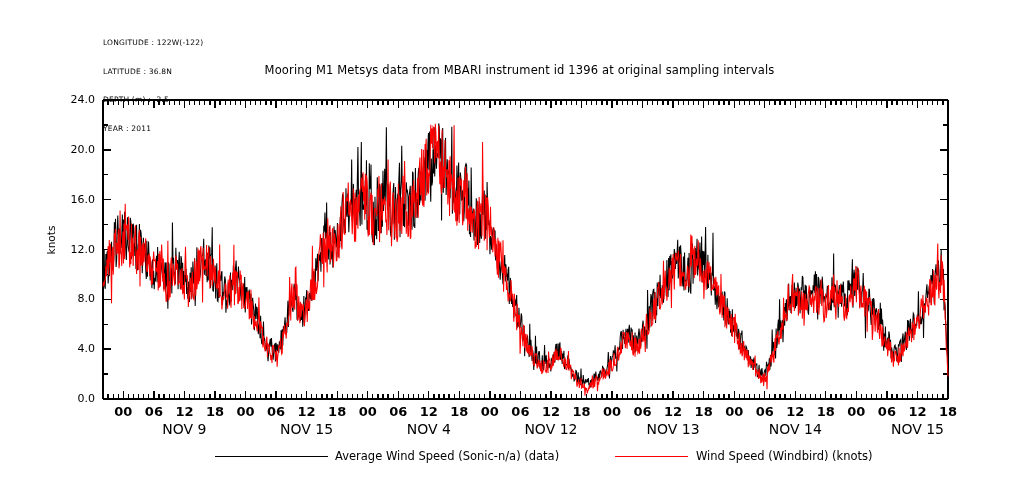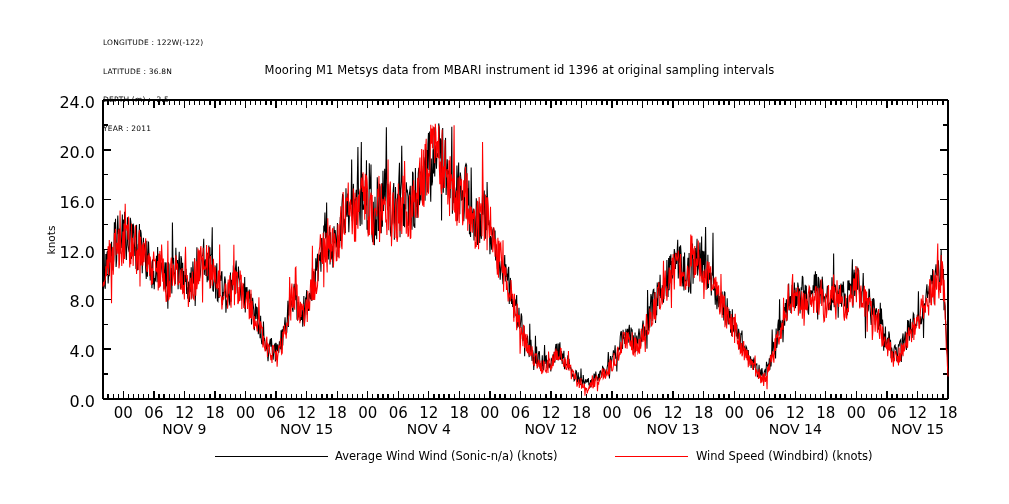--- a/index.html
+++ b/index.html
@@ -66,30 +66,31 @@
     font-size: 10.5px;
     transform: rotate(-90deg);
     transform-origin: center center;
     white-space: pre;
   }
 
   .ytick-label {
     position: absolute;
     width: 44px;
     text-align: right;
-    font-size: 16px;
+    font-size: 11px;
     white-space: pre;
   }
 
   .xtick-label {
     position: absolute;
     width: 30px;
     text-align: center;
-    font-size: 15px;
-    white-space: pre;
+    font-size: 13px;
+    white-space: pre;
+    font-weight: bold;
   }
 
   .xday-label {
     position: absolute;
     width: 120px;
     text-align: center;
     font-size: 14px;
     white-space: pre;
   }
 
@@ -550,21 +551,21 @@
       <div class="xday-label" style="left: 353.783px; top: 421px;">NOV 4</div>
       <div class="xday-label" style="left: 475.952px; top: 421px;">NOV 12</div>
       <div class="xday-label" style="left: 598.12px; top: 421px;">NOV 13</div>
       <div class="xday-label" style="left: 720.289px; top: 421px;">NOV 14</div>
       <div class="xday-label" style="left: 842.458px; top: 421px;">NOV 15</div>
     </div>
 
   <div id="legend">
       <div class="legend-entry">
         <div class="legend-swatch" style="left: 200px; width: 113px; border-top-color: rgb(0, 0, 0);"></div>
-        <div class="legend-text" style="left: 320px;">Average Wind Wind (Sonic-n/a) (knots)</div>
+        <div class="legend-text" style="left: 320px;">Average Wind Speed (Sonic-n/a) (data)</div>
       </div>
       <div class="legend-entry">
         <div class="legend-swatch" style="left: 600px; width: 73px; border-top-color: rgb(255, 0, 0);"></div>
         <div class="legend-text" style="left: 681px;">Wind Speed (Windbird) (knots)</div>
       </div>
     </div>
 
 </div>
 
 </body></html>

